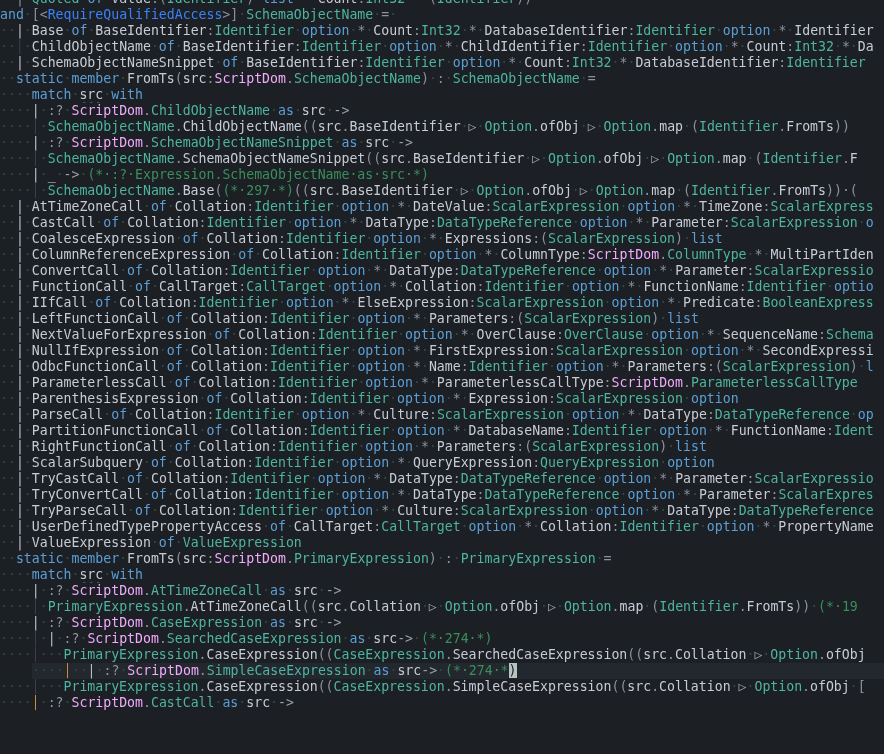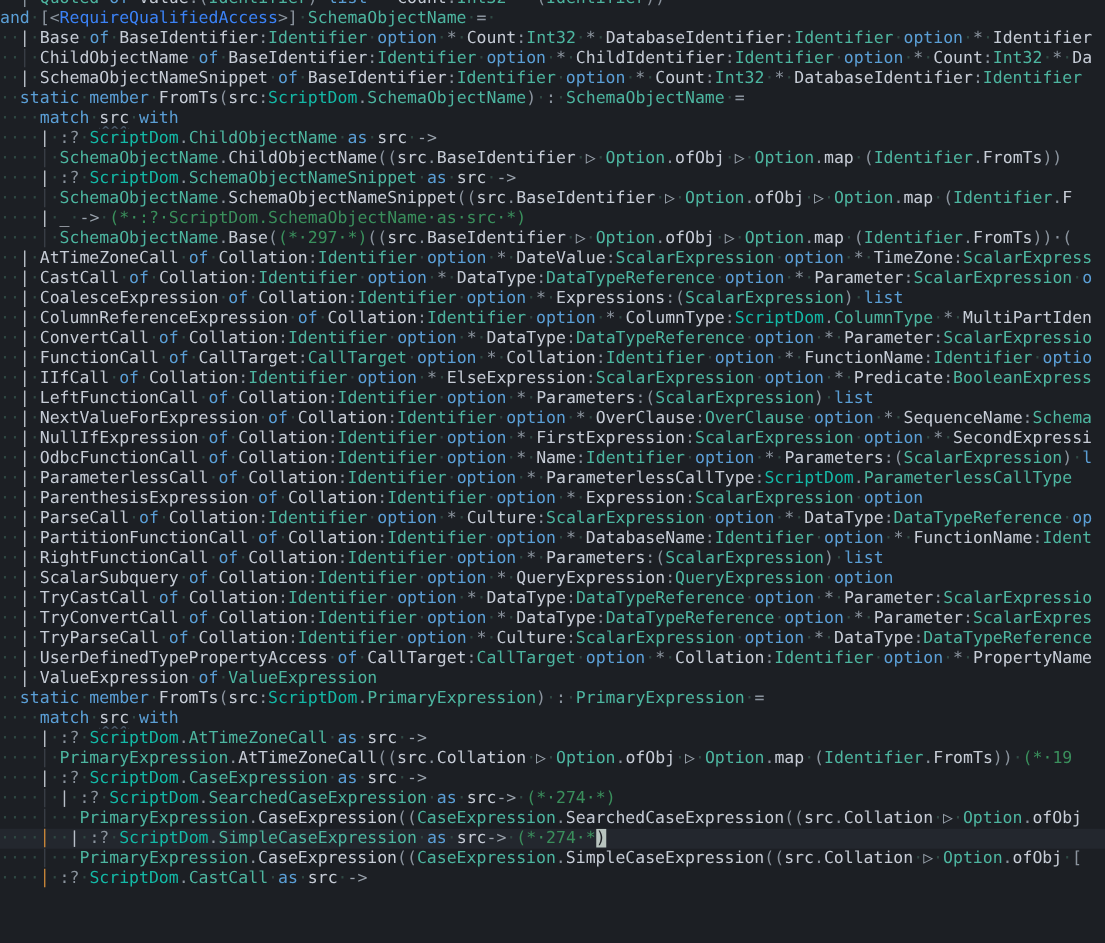--- a/index.html
+++ b/index.html
@@ -28,26 +28,27 @@
   .line {
     height: 16px;
     line-height: 16px;
     white-space: pre;
     overflow: hidden;
     color: #bbc2cf;
     position: relative;
   }
   .line.cursorline {
     background: #23272e;
+    margin-left: 32px;
   }
   
   .kw      { color: #5b9fd6; }          
   .def     { color: #c6ccd6; }          
   .type    { color: #4db5a0; }          
-  .mod     { color: #14b8a6; }          
+  .mod     { color: #f0abfc; }          
   .attr    { color: #3b82f6; }          
   .punc    { color: #8b949e; }          
   .pipe    { color: #b8bfc9; }          
   .op      { color: #9aa3ad; }          
   .comment { color: #3a8f5c; }
   .ws      { color: #2f4a44; }          
   .guide   { color: #3b4048; }          
   .guide-c { color: #d08b3a; }          
   .spell   {
      text-decoration: underline;
@@ -82,21 +83,21 @@
     <div class="line"><span class="ws">····</span><span class="kw">match</span><span class="ws">·</span><span class="def spell">src</span><span class="ws">·</span><span class="kw">with</span></div>
 
     <div class="line"><span class="ws">····</span><span class="pipe">|</span><span class="ws">·</span><span class="punc">:?</span><span class="ws">·</span><span class="mod">ScriptDom</span><span class="punc">.</span><span class="type">ChildObjectName</span><span class="ws">·</span><span class="kw">as</span><span class="ws">·</span><span class="def">src</span><span class="ws">·</span><span class="op">-&gt;</span></div>
 
     <div class="line"><span class="ws">····</span><span class="guide">│</span><span class="ws">·</span><span class="type">SchemaObjectName</span><span class="punc">.</span><span class="def">ChildObjectName</span><span class="punc">((</span><span class="def">src</span><span class="punc">.</span><span class="def">BaseIdentifier</span><span class="ws">·</span><span class="op">▷</span><span class="ws">·</span><span class="type">Option</span><span class="punc">.</span><span class="def">ofObj</span><span class="ws">·</span><span class="op">▷</span><span class="ws">·</span><span class="type">Option</span><span class="punc">.</span><span class="def">map</span><span class="ws">·</span><span class="punc">(</span><span class="type">Identifier</span><span class="punc">.</span><span class="def">FromTs</span><span class="punc">))</span></div>
 
     <div class="line"><span class="ws">····</span><span class="pipe">|</span><span class="ws">·</span><span class="punc">:?</span><span class="ws">·</span><span class="mod">ScriptDom</span><span class="punc">.</span><span class="type">SchemaObjectNameSnippet</span><span class="ws">·</span><span class="kw">as</span><span class="ws">·</span><span class="def">src</span><span class="ws">·</span><span class="op">-&gt;</span></div>
 
     <div class="line"><span class="ws">····</span><span class="guide">│</span><span class="ws">·</span><span class="type">SchemaObjectName</span><span class="punc">.</span><span class="def">SchemaObjectNameSnippet</span><span class="punc">((</span><span class="def">src</span><span class="punc">.</span><span class="def">BaseIdentifier</span><span class="ws">·</span><span class="op">▷</span><span class="ws">·</span><span class="type">Option</span><span class="punc">.</span><span class="def">ofObj</span><span class="ws">·</span><span class="op">▷</span><span class="ws">·</span><span class="type">Option</span><span class="punc">.</span><span class="def">map</span><span class="ws">·</span><span class="punc">(</span><span class="type">Identifier</span><span class="punc">.</span><span class="def">F</span></div>
 
-    <div class="line"><span class="ws">····</span><span class="pipe">|</span><span class="ws">·</span><span class="def">_</span><span class="ws">·</span><span class="op">-&gt;</span><span class="ws">·</span><span class="comment">(*·:?·ScriptDom.SchemaObjectName·as·src·*)</span></div>
+    <div class="line"><span class="ws">····</span><span class="pipe">|</span><span class="ws">·</span><span class="def">_</span><span class="ws">·</span><span class="op">-&gt;</span><span class="ws">·</span><span class="comment">(*·:?·Expression.SchemaObjectName·as·src·*)</span></div>
 
     <div class="line"><span class="ws">····</span><span class="guide">│</span><span class="ws">·</span><span class="type">SchemaObjectName</span><span class="punc">.</span><span class="def">Base</span><span class="punc">(</span><span class="comment">(*·297·*)</span><span class="punc">((</span><span class="def">src</span><span class="punc">.</span><span class="def">BaseIdentifier</span><span class="ws">·</span><span class="op">▷</span><span class="ws">·</span><span class="type">Option</span><span class="punc">.</span><span class="def">ofObj</span><span class="ws">·</span><span class="op">▷</span><span class="ws">·</span><span class="type">Option</span><span class="punc">.</span><span class="def">map</span><span class="ws">·</span><span class="punc">(</span><span class="type">Identifier</span><span class="punc">.</span><span class="def">FromTs</span><span class="punc">))·(</span></div>
 
 
     <div class="line"><span class="ws">··</span><span class="pipe">|</span><span class="ws">·</span><span class="def">AtTimeZoneCall</span><span class="ws">·</span><span class="kw">of</span><span class="ws">·</span><span class="def">Collation</span><span class="punc">:</span><span class="type">Identifier</span><span class="ws">·</span><span class="kw">option</span><span class="ws">·</span><span class="punc">*</span><span class="ws">·</span><span class="def">DateValue</span><span class="punc">:</span><span class="type">ScalarExpression</span><span class="ws">·</span><span class="kw">option</span><span class="ws">·</span><span class="punc">*</span><span class="ws">·</span><span class="def">TimeZone</span><span class="punc">:</span><span class="type">ScalarExpress</span></div>
 
 
     <div class="line"><span class="ws">··</span><span class="pipe">|</span><span class="ws">·</span><span class="def">CastCall</span><span class="ws">·</span><span class="kw">of</span><span class="ws">·</span><span class="def">Collation</span><span class="punc">:</span><span class="type">Identifier</span><span class="ws">·</span><span class="kw">option</span><span class="ws">·</span><span class="punc">*</span><span class="ws">·</span><span class="def">DataType</span><span class="punc">:</span><span class="type">DataTypeReference</span><span class="ws">·</span><span class="kw">option</span><span class="ws">·</span><span class="punc">*</span><span class="ws">·</span><span class="def">Parameter</span><span class="punc">:</span><span class="type">ScalarExpression</span><span class="ws">·</span><span class="kw">o</span></div>
 
     <div class="line"><span class="ws">··</span><span class="pipe">|</span><span class="ws">·</span><span class="def">CoalesceExpression</span><span class="ws">·</span><span class="kw">of</span><span class="ws">·</span><span class="def">Collation</span><span class="punc">:</span><span class="type">Identifier</span><span class="ws">·</span><span class="kw">option</span><span class="ws">·</span><span class="punc">*</span><span class="ws">·</span><span class="def">Expressions</span><span class="punc">:(</span><span class="type">ScalarExpression</span><span class="punc">)</span><span class="ws">·</span><span class="kw">list</span></div>

